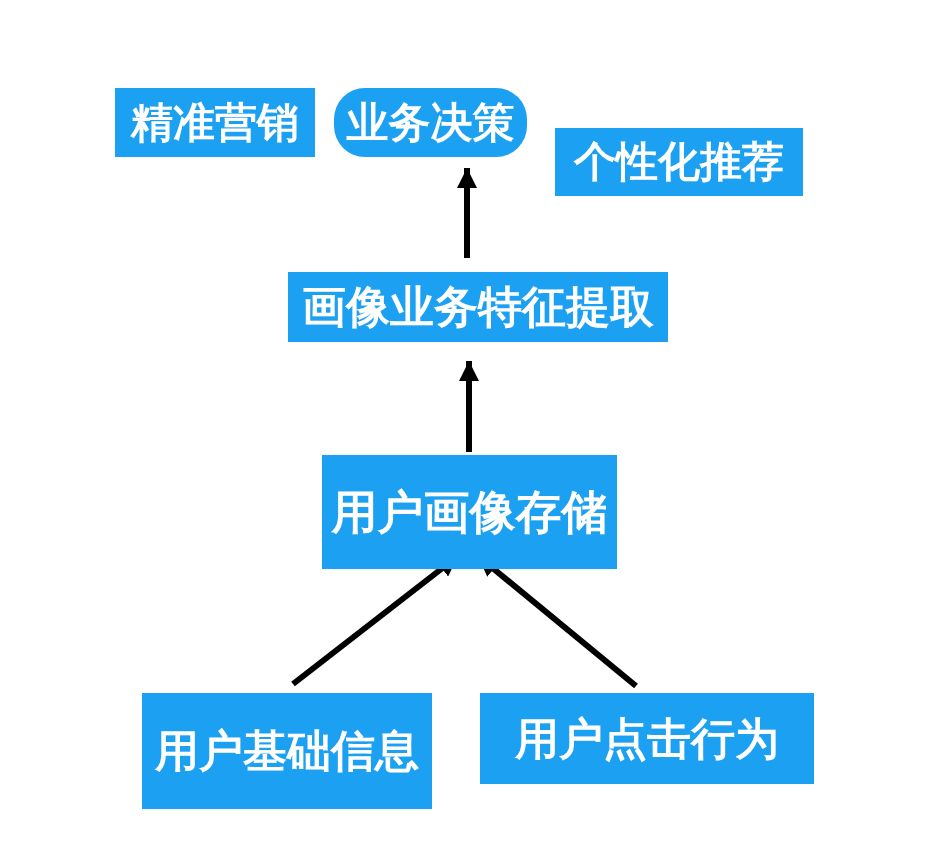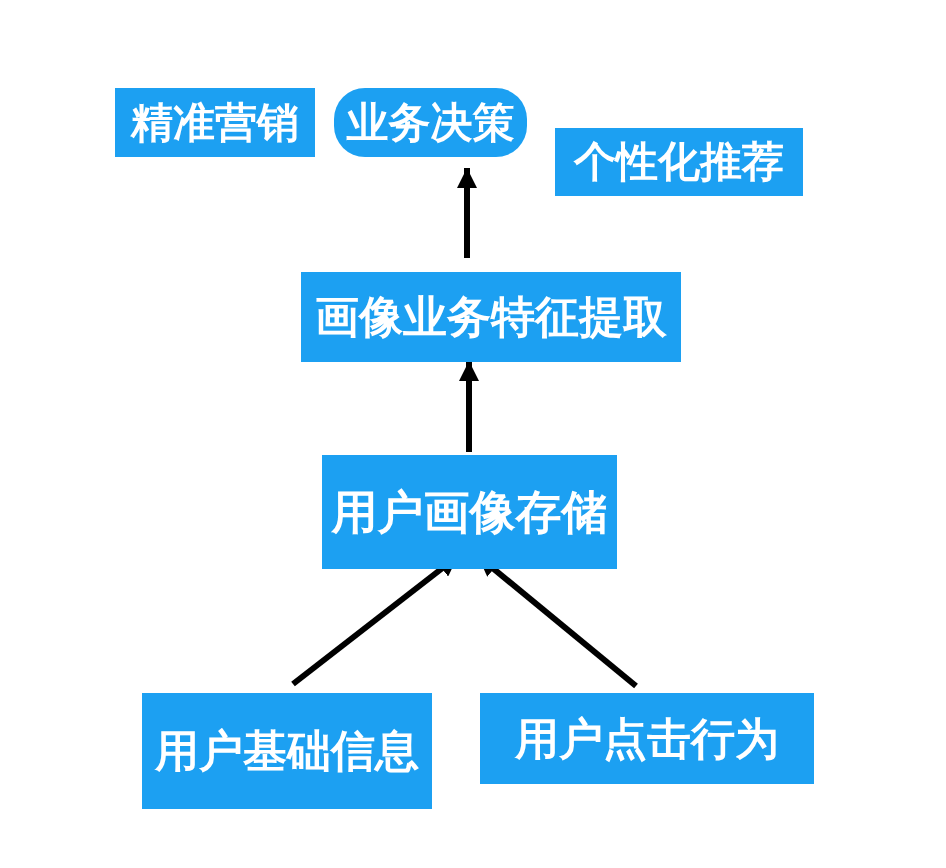--- a/index.html
+++ b/index.html
@@ -44,21 +44,21 @@
     line-height: 1;
   }
   .node-sm { font-size: 42px; }
   .node-md { font-size: 44px; }
   .node-lg { font-size: 46px; }
 
   
   #n-precision     { left: 115px; top:  88px; width: 200px; height: 69px; }
   #n-decision      { left: 334px; top:  88px; width: 193px; height: 69px; border-radius: 31px; }
   #n-recommend     { left: 555px; top:  80px; width: 248px; height: 68px; margin-top: 48px; }
-  #n-feature       { left: 288px; top: 272px; width: 380px; height: 90px; margin-left: 13px; }
+  #n-feature       { left: 288px; top: 272px; width: 380px; height: 70px; }
   #n-storage       { left: 322px; top: 455px; width: 295px; height: 114px; }
   #n-basicinfo     { left: 142px; top: 693px; width: 290px; height: 116px; }
   #n-clickbehavior { left: 480px; top: 693px; width: 334px; height: 91px; }
 </style>
 </head>
 <body>
 
 <div class="canvas">
 
   <svg class="edges-layer" width="946" height="868" viewBox="0 0 946 868" xmlns="http://www.w3.org/2000/svg">

